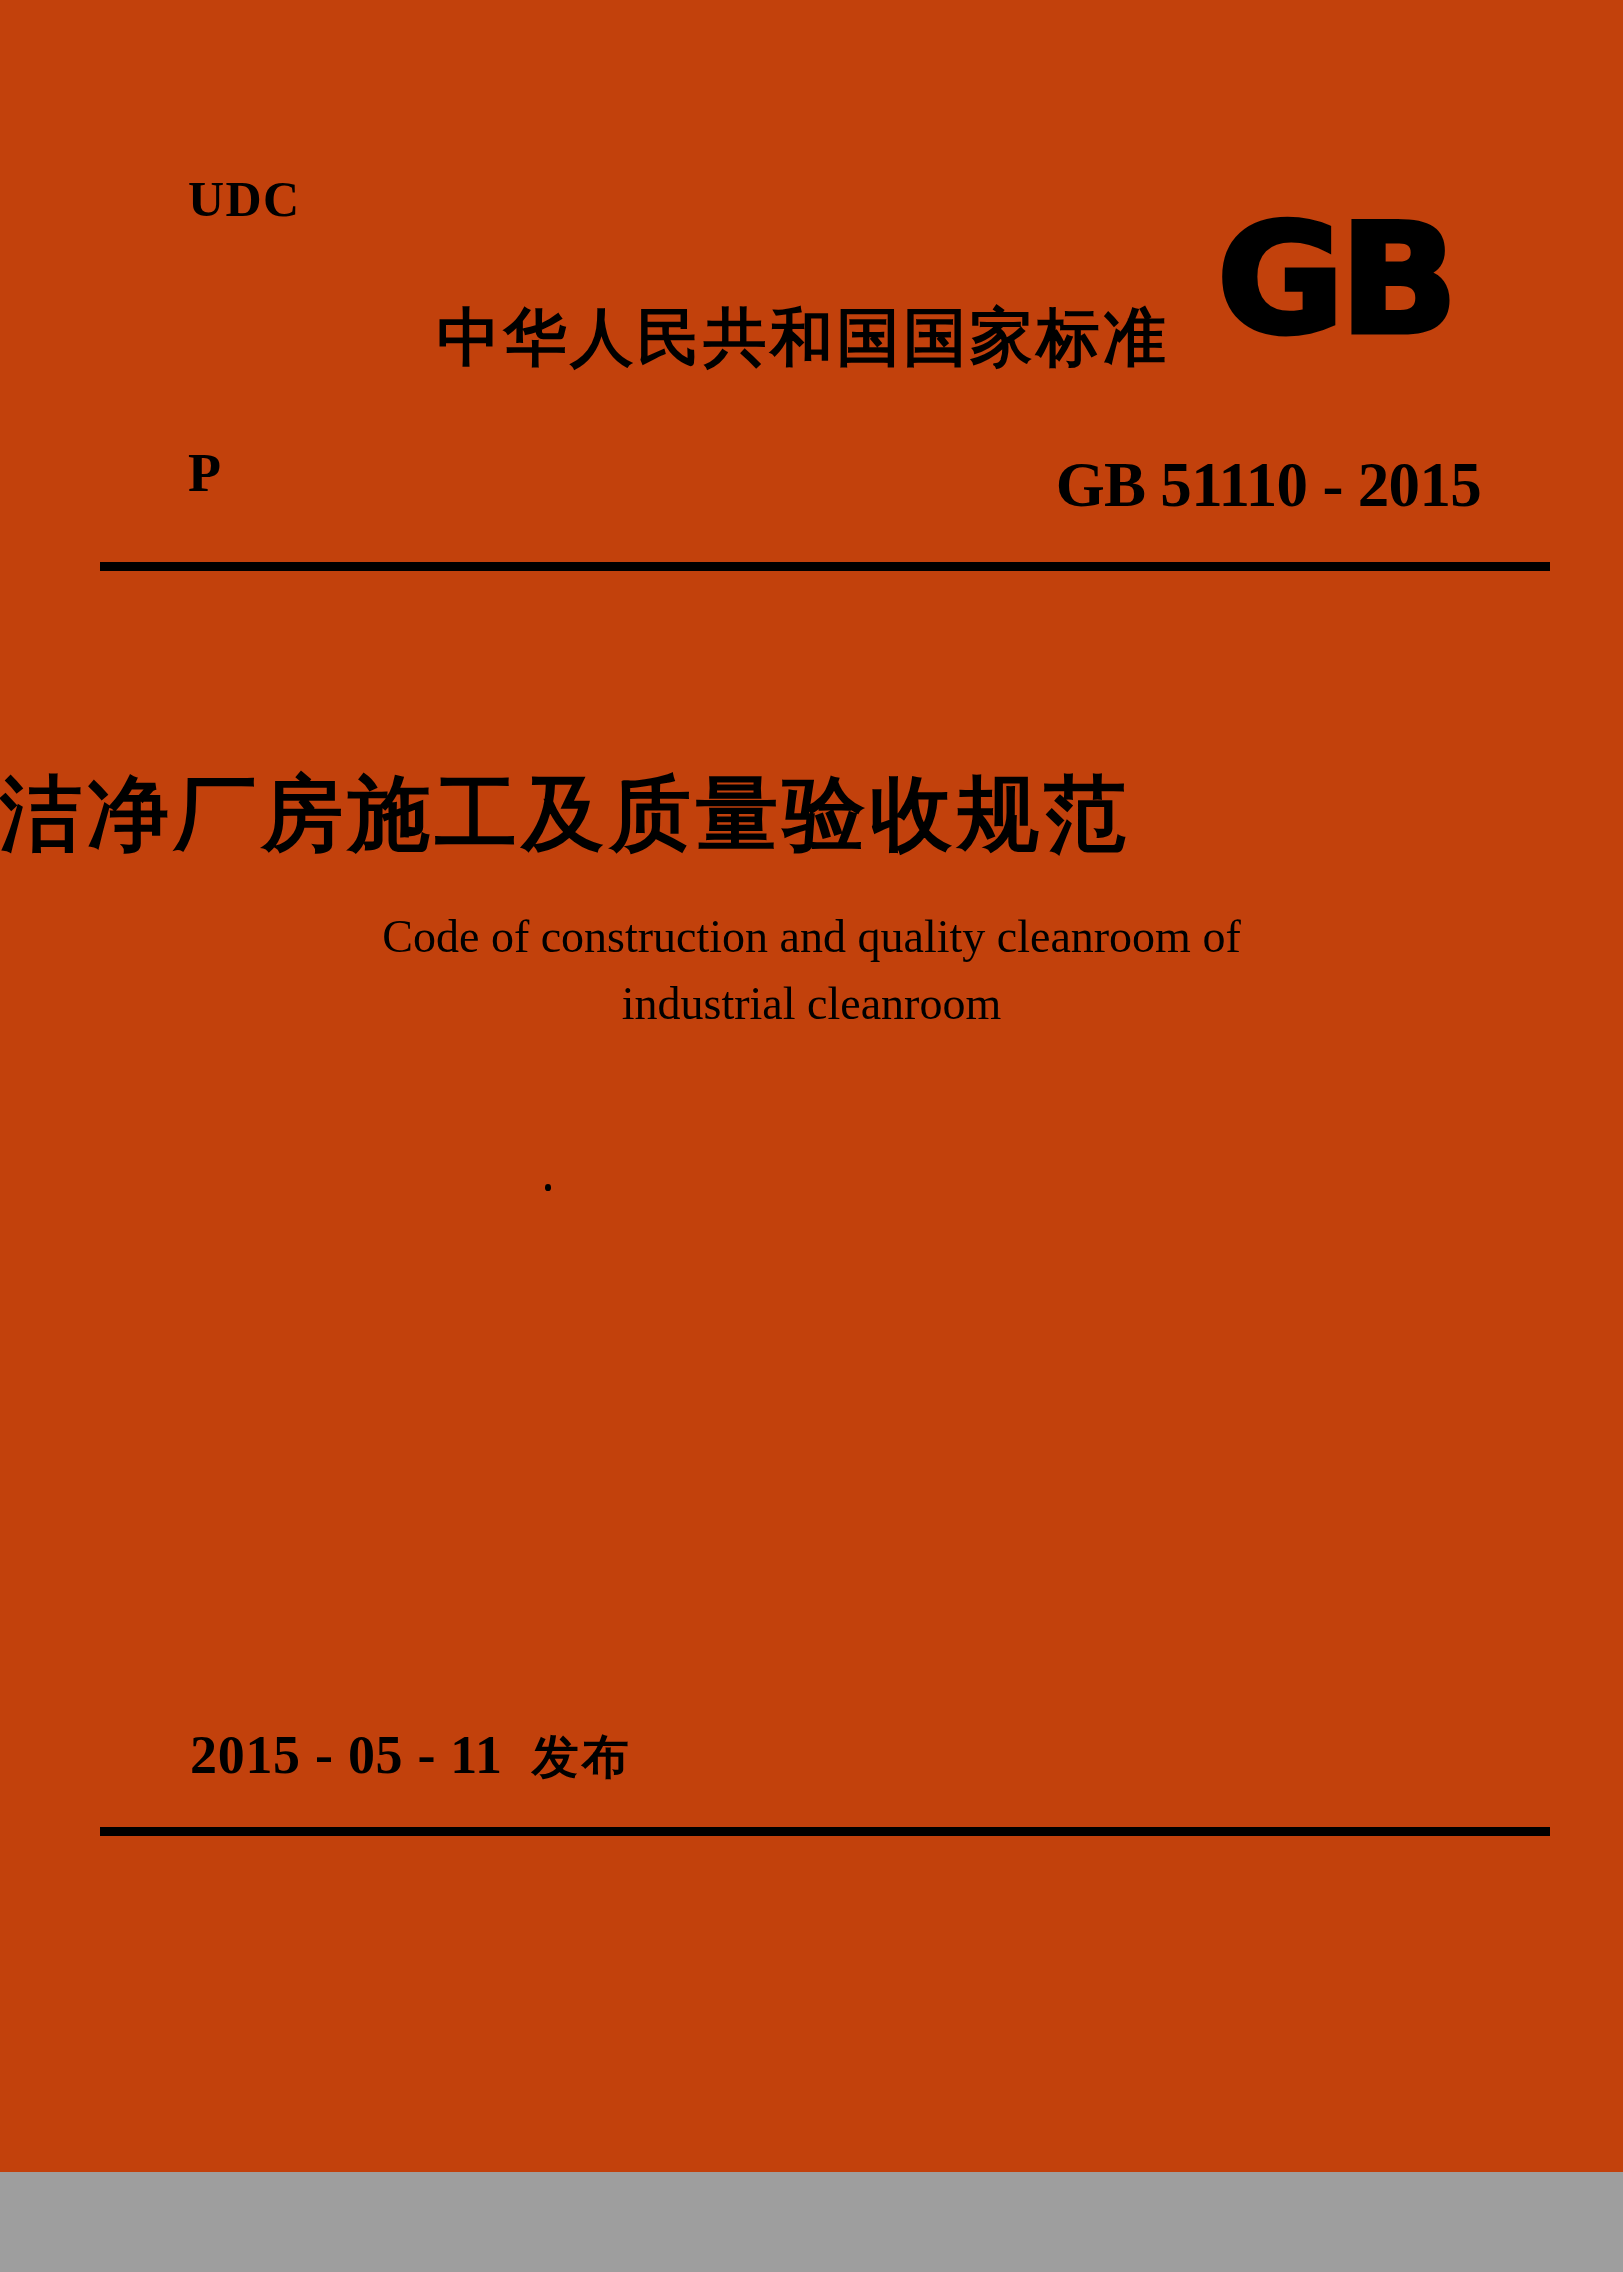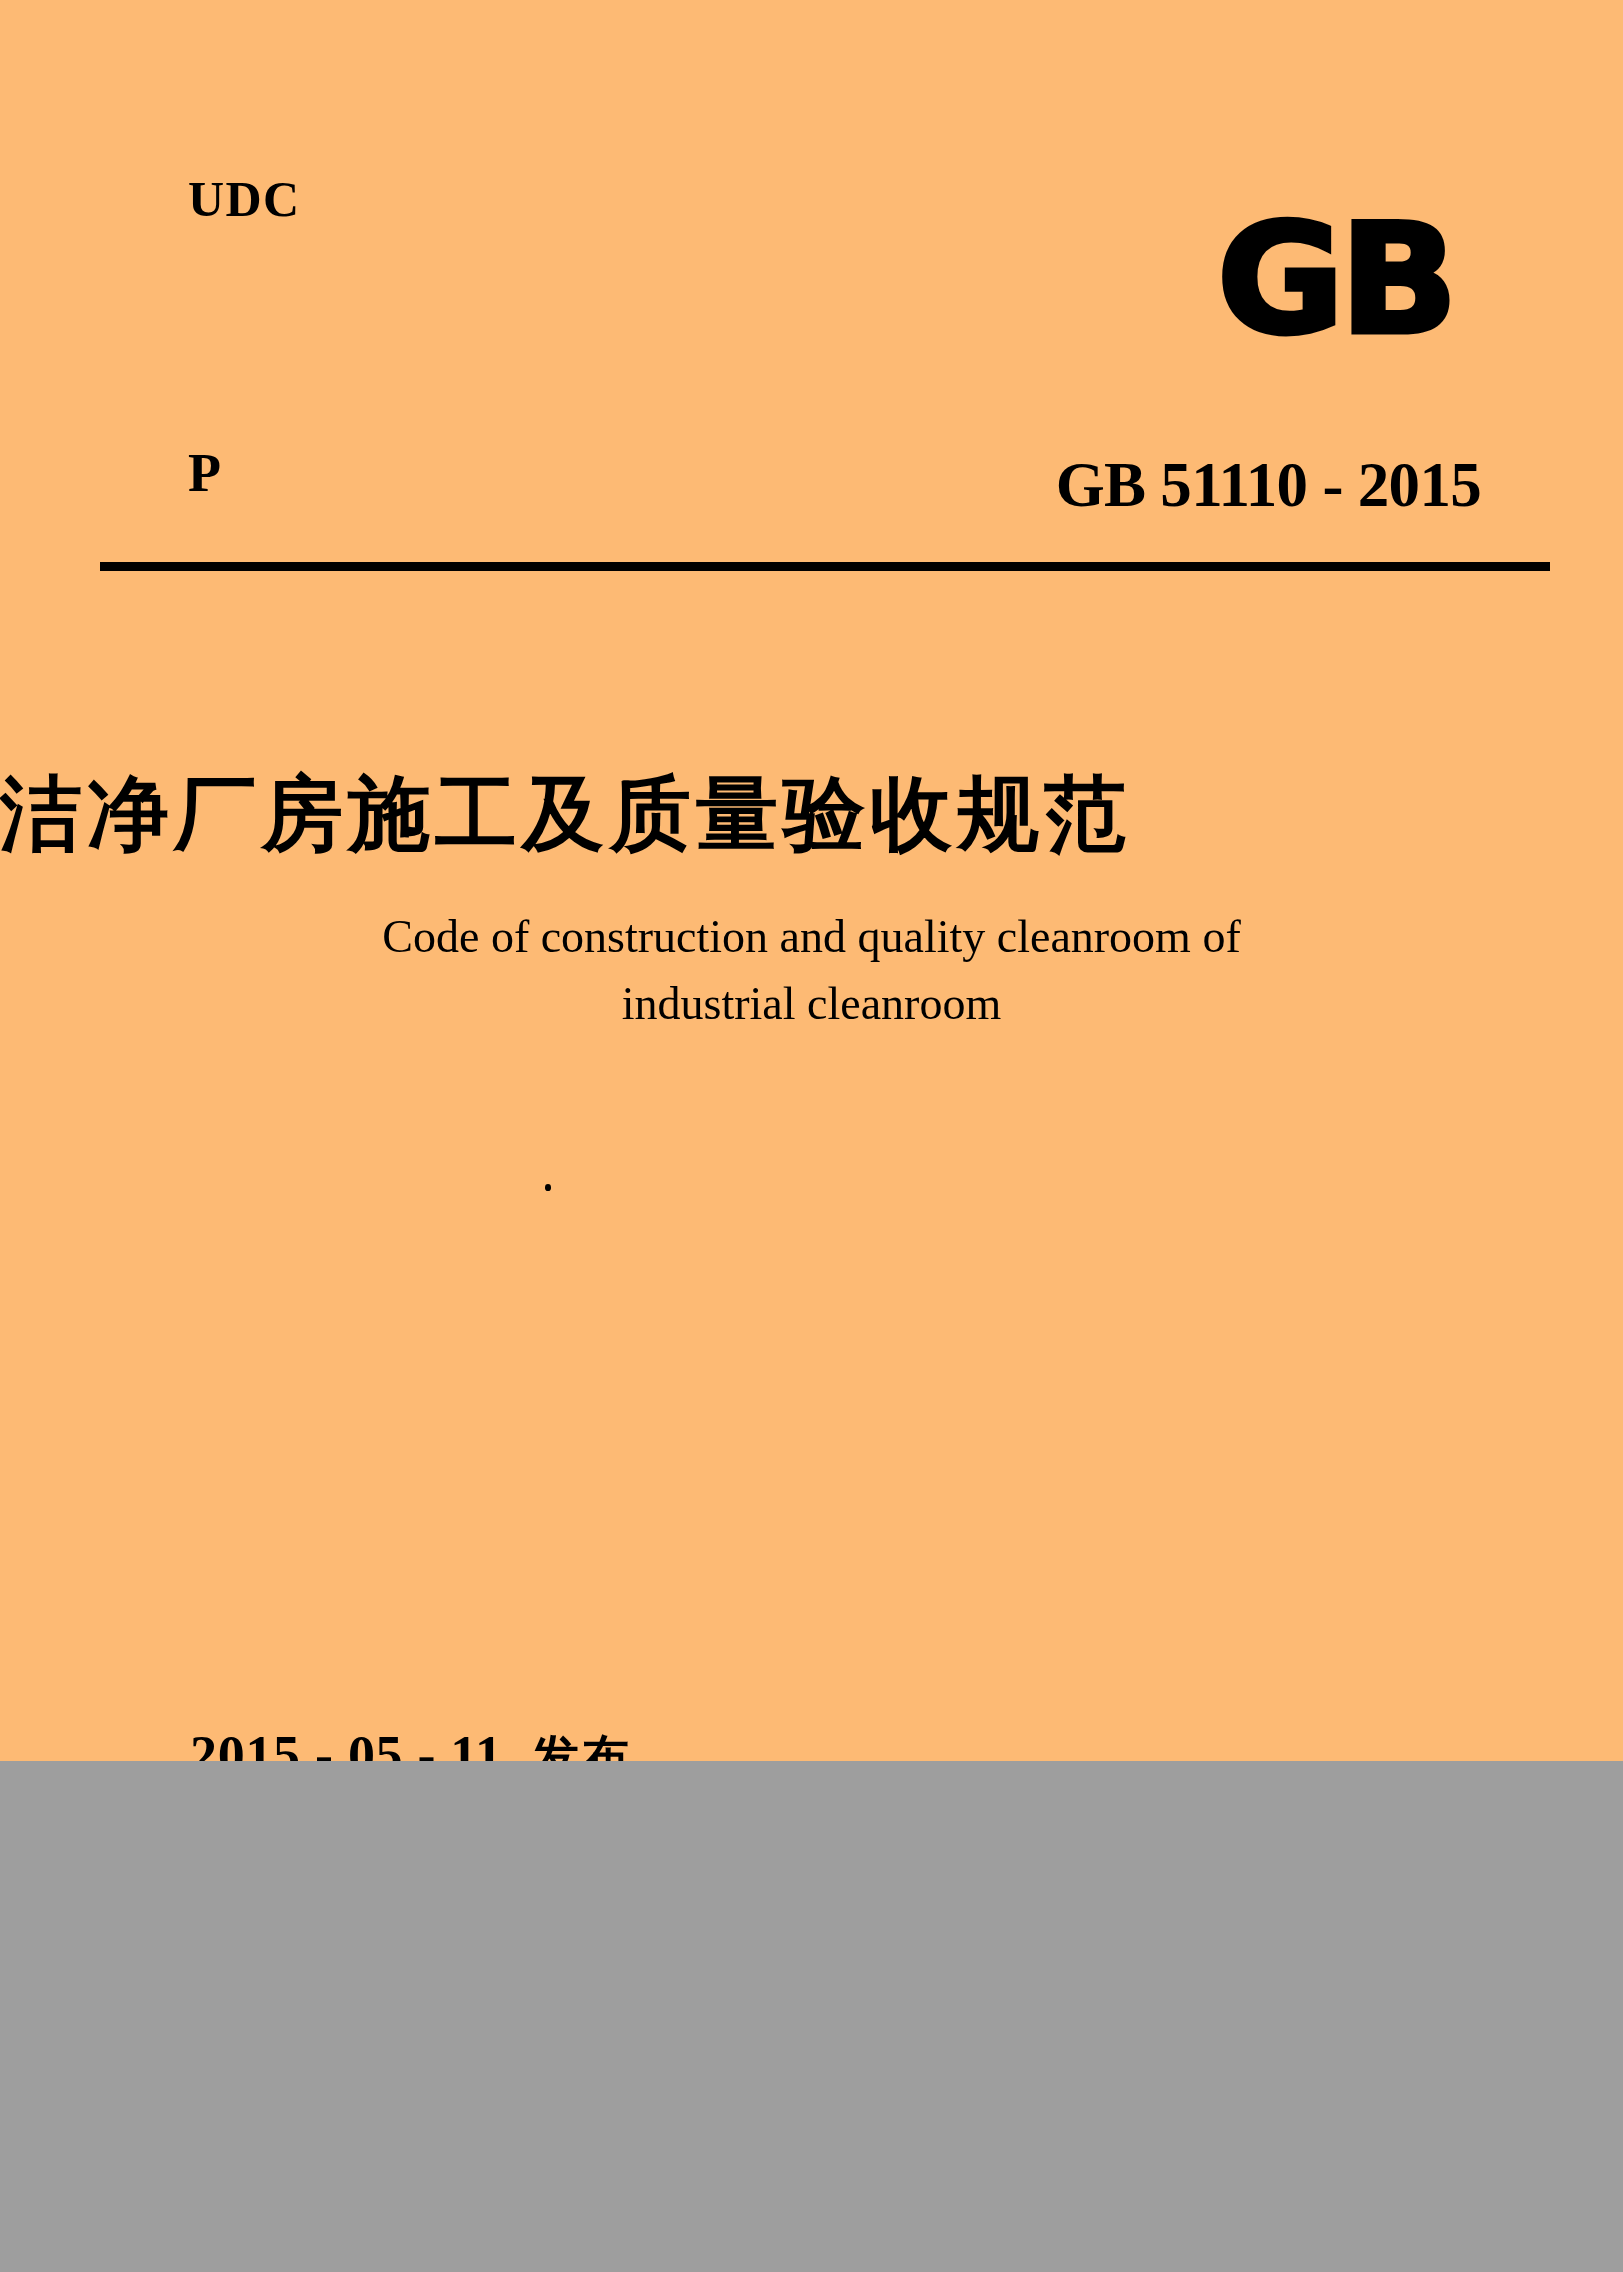--- a/index.html
+++ b/index.html
@@ -3,22 +3,22 @@
 <meta charset="utf-8">
 <style>
   html, body {
     margin: 0;
     padding: 0;
     background: #9e9e9e;
   }
   .page {
     position: relative;
     width: 1623px;
-    height: 1761px;
-    background: #fdba74;
+    height: 2172px;
+    background: #c2410c;
     color: #000000;
     overflow: hidden;
     font-family: "Liberation Serif", "DejaVu Serif", serif;
     text-decoration: underline;
   }
   .serif-bold {
     font-family: "Liberation Serif", "DejaVu Serif", serif;
     font-weight: bold;
   }
   .heiti {
@@ -178,20 +178,21 @@
     white-space: nowrap;
   }
 </style>
 </head>
 <body>
 
 <div class="page">
 
   <div class="udc serif-bold">UDC</div>
 
+  <div class="header-cn heiti">中华人民共和国国家标准</div>
 
   <div class="gb-logo">
     <span>GB</span>
   </div>
 
   <div class="class-code serif-bold">P</div>
 
   <div class="std-number serif-bold">GB 51110 - 2015</div>
 
   <div class="rule rule-top"></div>

